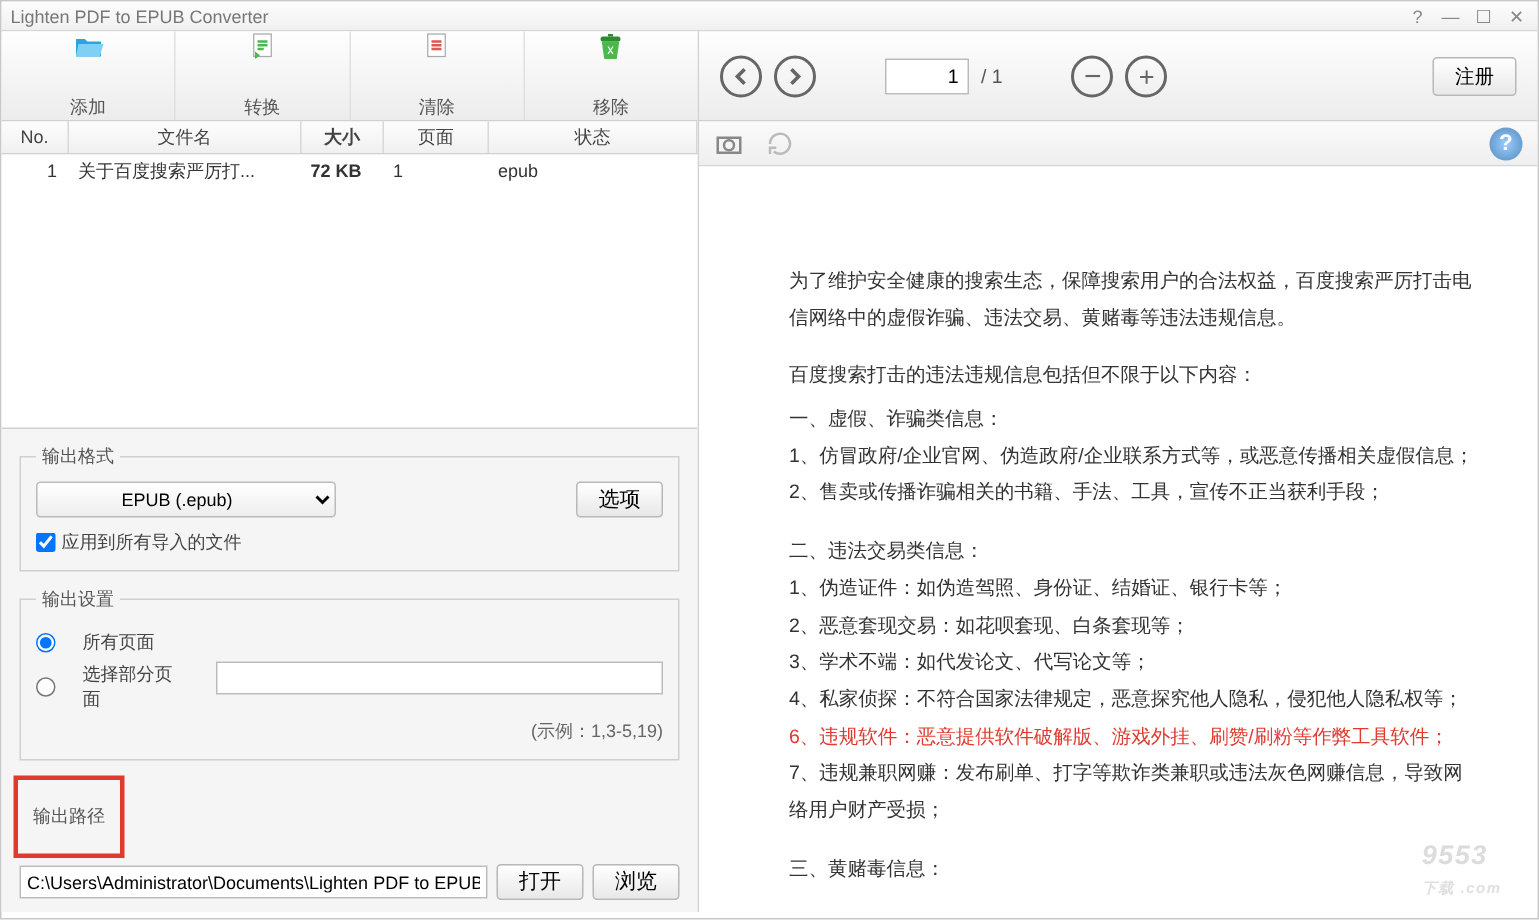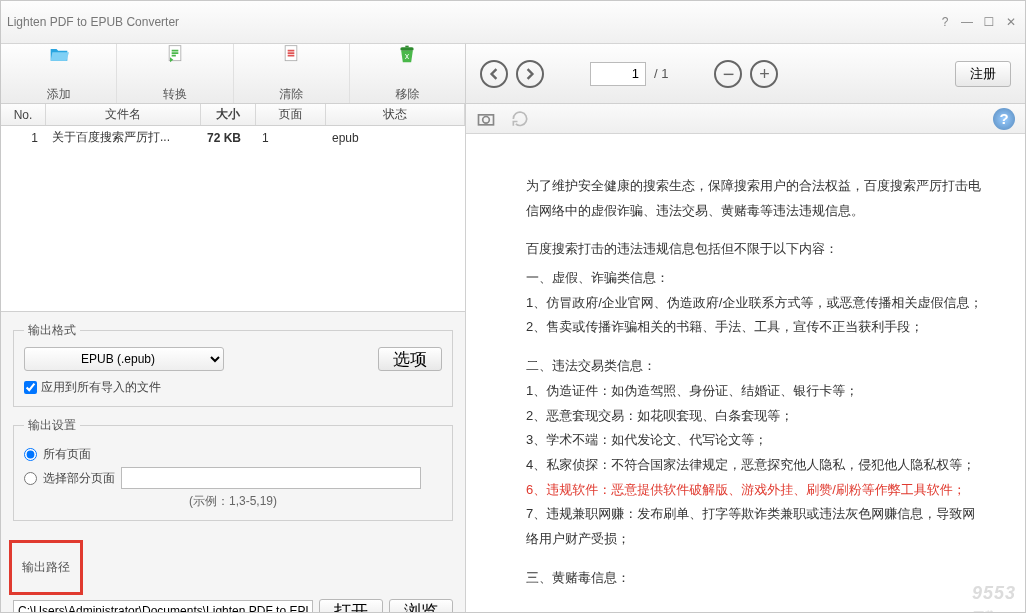--- a/index.html
+++ b/index.html
@@ -1,17 +1,17 @@
 <!DOCTYPE html>
 <html><head>
 <meta charset="utf-8">
 <style>
 * { box-sizing: border-box; margin: 0; padding: 0; font-family: "Microsoft YaHei", Arial, sans-serif; }
 body { width: 1026px; height: 613px; background: #fff; overflow: hidden; border: 1px solid #c8c8c8; }
-.titlebar { height: 43px; background: linear-gradient(#fdfdfd,#f0f0f0); border-bottom: 1px solid #d5d5d5; display: flex; align-items: center; padding: 0 6px; font-size: 12px; color: #777; }
+.titlebar { height: 20px; background: linear-gradient(#fdfdfd,#f0f0f0); border-bottom: 1px solid #d5d5d5; display: flex; align-items: center; padding: 0 6px; font-size: 12px; color: #777; }
 .titlebar .spacer { flex: 1; }
 .winbtn { width: 16px; height: 16px; margin-left: 6px; display: inline-flex; align-items: center; justify-content: center; color: #888; cursor: default; }
 .main { display: flex; height: calc(613px - 26px); }
 .left { width: 465px; border-right: 1px solid #d0d0d0; display: flex; flex-direction: column; background:#fafafa; }
 .toolbar { height: 60px; background: linear-gradient(#fefefe,#ececec); border-bottom: 1px solid #d0d0d0; display: flex; }
 .tbtn { flex: 1; display: flex; flex-direction: column; align-items: center; justify-content: center; font-size: 12px; color: #555; border-right: 1px solid #e0e0e0; gap: 20px; }
 .tbtn:last-child { border-right: none; justify-content: space-between; }
 .tbtn .ico { width: 30px; height: 26px; margin-bottom: 2px; }
 .thdr { height: 22px; background: linear-gradient(#fdfdfd,#f0f0f0); border-bottom: 1px solid #d0d0d0; display: flex; font-size: 12px; color: #444; }
 .thdr div { border-right: 1px solid #d8d8d8; display: flex; align-items: center; justify-content: center; }
@@ -21,41 +21,41 @@
 .col-page { width: 70px; }
 .col-status { flex: 1; }
 .filelist { height: 186px; background: #fff; font-size: 12px; color: #333; border-bottom:1px solid #d0d0d0; }
 .frow { display: flex; height: 23px; align-items: center; }
 .frow div { padding-left: 6px; overflow:hidden; white-space:nowrap; text-overflow:ellipsis; }
 .settings { flex: 1; padding: 10px 12px 8px 12px; font-size: 12px; color: #444; background:#f5f5f5; display:flex; flex-direction:column; }
 fieldset { border: 1px solid #d0d0d0; padding: 8px 10px 10px 10px; margin-bottom: 10px; background:#f5f5f5; }
 legend { padding: 0 4px; color: #555; }
 .fmtrow { display: flex; align-items: center; gap: 10px; }
 select.fmt { width: 200px; height: 24px; font-size: 12px; text-align: center; background:linear-gradient(#fff,#eee); border:1px solid #bbb; border-radius:3px; }
-.btn { height: 24px; padding: 0 14px; font-size: 17px; background: linear-gradient(#fff,#e8e8e8); border: 1px solid #b8b8b8; border-radius: 3px; cursor: default; }
+.btn { height: 24px; padding: 0 14px; font-size: 14px; background: linear-gradient(#fff,#e8e8e8); border: 1px solid #b8b8b8; border-radius: 3px; cursor: default; }
 .chkrow { margin-top: 8px; display: flex; align-items: center; gap: 4px; }
-.radiorow { display: flex; align-items: center; gap: 6px; margin: 4px 0; }
+.radiorow { display: flex; gap: 18px; margin: 4px 0; }
 .pagerange { width: 300px; height: 22px; border: 1px solid #bbb; background: #fff; }
-.example { text-align: center; color: #666; margin-top: 4px; }
+.example { text-align: right; color: #666; margin-top: 4px; }
 .outpath-label { border: 3px solid #e03a2f; display: inline-block; padding: 16px 10px; color:#555; margin-bottom:4px; margin-left:-4px; }
 .pathrow { display: flex; align-items: center; gap: 6px; }
 .pathinput { flex: 1; height: 22px; border: 1px solid #bbb; background: #fff; font-size: 12px; padding: 0 4px; }
 .right { flex: 1; display: flex; flex-direction: column; }
 .prevbar { height: 60px; background: linear-gradient(#fefefe,#ececec); border-bottom: 1px solid #d0d0d0; display: flex; align-items: center; padding: 0 14px; gap: 8px; }
 .circlebtn { width: 28px; height: 28px; border: 2px solid #666; border-radius: 50%; display: flex; align-items: center; justify-content: center; color: #666; font-size: 15px; }
 .pginput { width: 56px; height: 24px; border: 1px solid #bbb; text-align: right; padding-right: 6px; font-size: 13px; }
 .pgtotal { font-size: 13px; color: #555; }
 .regbtn { height: 26px; padding: 0 14px; font-size: 13px; background: linear-gradient(#fff,#e8e8e8); border: 1px solid #b8b8b8; border-radius: 3px; }
 .iconbar { height: 30px; background: linear-gradient(#fafafa,#efefef); border-bottom: 1px solid #d5d5d5; display: flex; align-items: center; padding: 0 10px; gap: 14px; }
 .smico { width: 20px; height: 20px; color: #888; }
 .help { margin-left: auto; width: 22px; height: 22px; border-radius: 50%; background: radial-gradient(#9cf,#58b); color: #fff; display: flex; align-items: center; justify-content: center; font-weight: bold; font-size: 15px; }
-.doc { flex: 1; background: #fff; padding: 40px 40px 10px 60px; font-size: 13px; color: #333; line-height: 1.9; overflow: hidden; position: relative; }
+.doc { flex: 1; background: #fff; padding: 64px 40px 10px 60px; font-size: 13px; color: #333; line-height: 1.9; overflow: hidden; position: relative; }
 .doc p { margin-bottom: 14px; }
 .doc .hl { color: #e03a2f; }
-.watermark { position: absolute; right: 0; bottom: 6px; font-size: 18px; color: #dcdcdc; font-weight: bold; font-style: italic; letter-spacing:1px; }
+.watermark { position: absolute; right: 24px; bottom: 6px; font-size: 18px; color: #dcdcdc; font-weight: bold; font-style: italic; letter-spacing:1px; }
 .watermark small { font-size:10px; display:block; text-align:right; margin-top:-4px; color:#e0e0e0; }
 .spacer-flex { flex:1; }
 </style>
 </head>
 <body>
 
 <div class="titlebar">
   <span>Lighten PDF to EPUB Converter</span>
   <span class="spacer"></span>
   <span class="winbtn">?</span>

